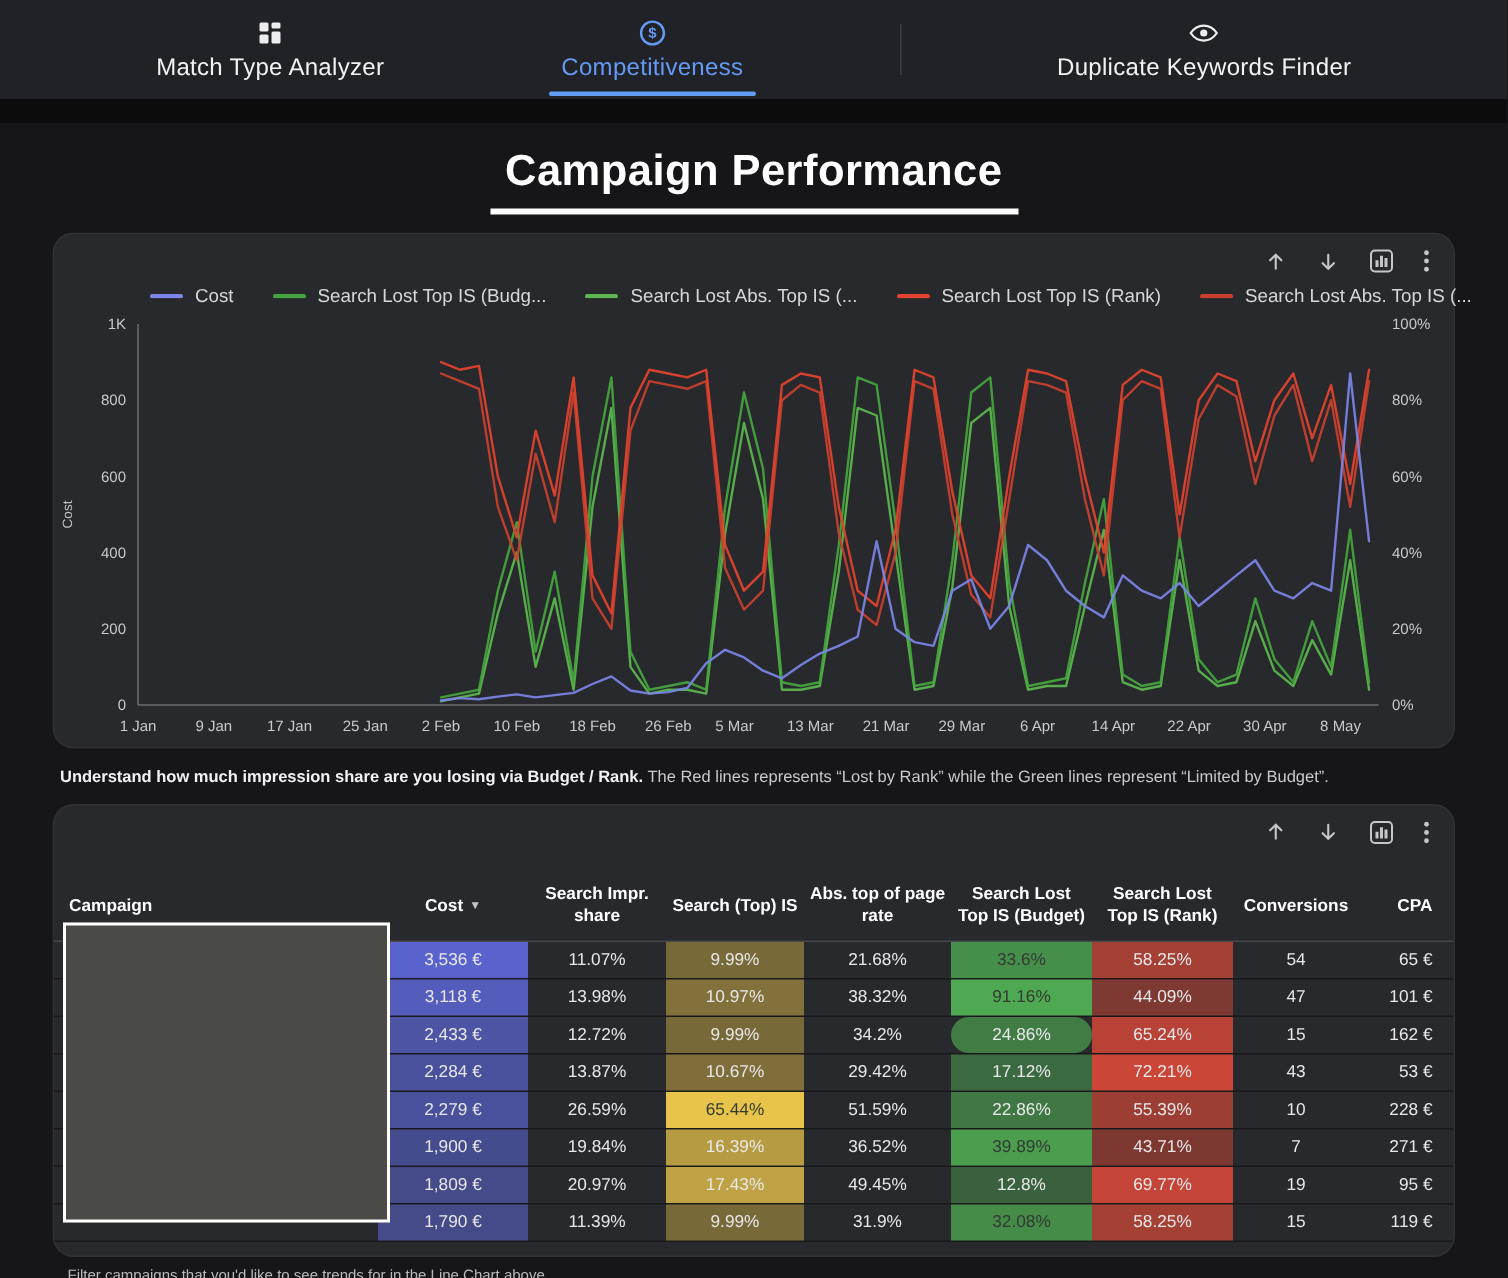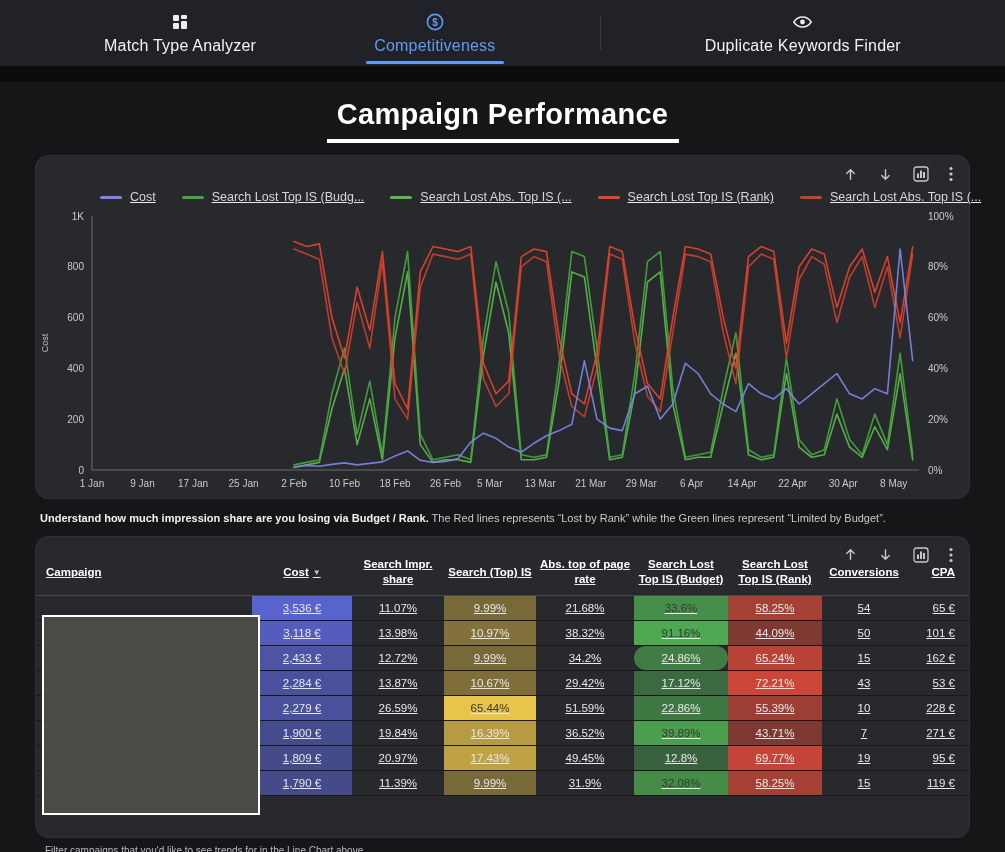--- a/index.html
+++ b/index.html
@@ -11,36 +11,36 @@
   .tab .tlabel{font-size:16px;color:#f2f2f4;letter-spacing:.2px;}
   .tab.active .tlabel{color:#639af4;}
   .tab.active::after{content:"";position:absolute;left:6px;right:6px;bottom:2px;height:3px;background:#639af4;border-radius:2px;}
   .nav-divider{width:1px;background:#3c3d42;height:34px;align-self:center;}
   .gap-strip{height:16px;background:#0c0c0d;}
   
   .title-wrap{text-align:center;margin:16px 0 12px;}
   .page-title{font-size:29px;font-weight:bold;color:#fff;letter-spacing:.3px;}
   .title-underline{width:352px;height:4px;background:#fff;margin:8px auto 0;}
   
-  .card{background:#28292d;border:1px solid rgba(255,255,255,.04);border-radius:14px;margin:0 35px;position:relative;box-sizing:border-box;text-decoration:underline;}
+  .card{background:#28292d;border:1px solid rgba(255,255,255,.04);border-radius:14px;margin:0 35px;position:relative;box-sizing:border-box;}
   .card-toolbar{position:absolute;top:10px;right:16px;display:flex;gap:20px;align-items:center;z-index:6;}
   .tool{color:#c6c7ca;display:flex;align-items:center;cursor:pointer;}
   
   .chart-card{height:344px;}
   .legend{display:flex;gap:26px;align-items:center;padding:34px 10px 0 64px;font-size:12.5px;color:#d6d7d9;white-space:nowrap;}
   .legend-item{display:flex;gap:8px;align-items:center;}
   .legend-line{width:22px;border-top:3px solid #fff;border-radius:2px;}
   #chart-svg{display:block;margin-top:4px;width:935px;height:288px;}
   svg text{font-family:"Liberation Sans",sans-serif;}
   
   .caption{margin:12px 40px 10px;font-size:11px;line-height:1.35;}
   .cap-bold{font-weight:bold;color:#f2f2f4;}
   .cap-normal{color:#c9c9cd;}
   
-  .table-card{height:302px;padding-top:12px;overflow:hidden;
+  .table-card{height:302px;padding-top:44px;overflow:hidden;
     --cols:216px 100px 92px 92px 98px 94px 94px 84px 1fr;}
   .thead{display:grid;grid-template-columns:var(--cols);min-height:46px;align-items:center;
     border-bottom:1px solid rgba(255,255,255,.14);}
   .th{font-weight:bold;font-size:11.5px;line-height:1.25;text-align:center;color:#fff;padding:3px 3px;cursor:pointer;}
   .th.c0{text-align:left;padding-left:10px;}
   .th.c8{text-align:right;padding-right:14px;}
   .sort{font-size:8px;color:#c3c4c8;margin-left:4px;vertical-align:1px;}
   .tbody{height:200px;overflow:hidden;}
   .trow{display:grid;grid-template-columns:var(--cols);height:24px;align-items:stretch;
     border-bottom:1px solid rgba(12,12,14,.55);font-size:11.5px;}
@@ -269,21 +269,21 @@
         <div class="td c3">
           <div class="fill" style="background: rgba(232, 196, 74, 0.47);">10.97%</div>
         </div>
         <div class="td c4">38.32%</div>
         <div class="td c5">
           <div class="fill" style="background: rgba(80, 176, 84, 0.95); color: rgb(51, 58, 51);">91.16%</div>
         </div>
         <div class="td c6">
           <div class="fill" style="background: rgba(212, 72, 56, 0.51);">44.09%</div>
         </div>
-        <div class="td c7">50</div>
+        <div class="td c7">47</div>
         <div class="td c8">101 €</div>
       </div>
       <div class="trow">
         <div class="td c0"></div>
         <div class="td c1">
           <div class="fill" style="background: rgba(92, 102, 214, 0.7);">2,433 €</div>
         </div>
         <div class="td c2">12.72%</div>
         <div class="td c3">
           <div class="fill" style="background: rgba(232, 196, 74, 0.42);">9.99%</div>

